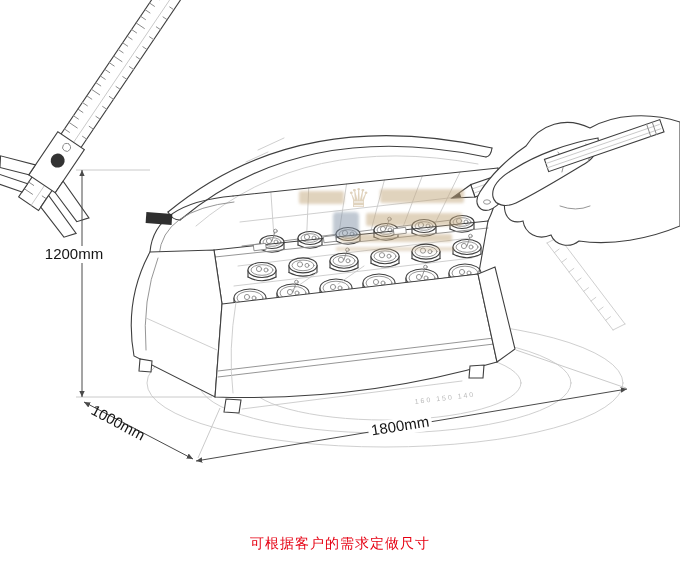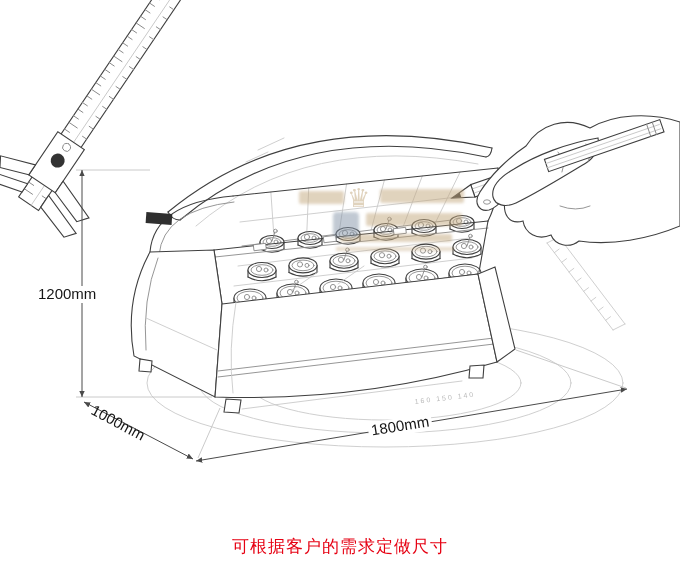--- a/index.html
+++ b/index.html
@@ -10,24 +10,24 @@
   .s1{stroke:#3f3f3f;stroke-width:1.1;fill:none;stroke-linecap:round;}
   .s2{stroke:#8a8a8a;stroke-width:.9;fill:none;stroke-linecap:round;}
   .s3{stroke:#c9c9c9;stroke-width:.9;fill:none;stroke-linecap:round;}
   .wfill{fill:#ffffff;}
   .tub{fill:#ffffff;stroke:#3f3f3f;stroke-width:1.1;}
   .dim{stroke:#4a4a4a;stroke-width:1;fill:none;}
   .ext{stroke:#c4c4c4;stroke-width:.9;fill:none;}
   .faint-num{fill:#b8b8b8;font-size:7px;letter-spacing:2px;}
   .wm-crown{font-size:26px;}
   .dim-label{position:absolute;font-size:15px;color:#151515;line-height:1.1;white-space:nowrap;}
-  #label-height{left:36px;top:246px;width:72px;text-align:left;background:#fff;padding:0 2px;margin-top:40px;}
+  #label-height{left:36px;top:246px;width:72px;text-align:center;background:#fff;padding:0 2px;}
   #label-depth{left:96px;top:402px;transform:rotate(28deg);transform-origin:0 0;}
   #label-width{left:368px;top:418px;transform:rotate(-9deg);background:#fff;padding:0 3px;}
-  .caption{position:absolute;left:0;right:0;top:535px;text-align:center;font-size:17px;
+  .caption{position:absolute;left:0;right:0;top:535px;text-align:center;font-size:14px;
            color:#e60012;letter-spacing:1px;font-weight:500;}
 </style>
 </head>
 <body>
 
 <div class="stage">
 
 <svg width="680" height="578" viewBox="0 0 680 578">
   <defs>
     <marker id="arw" viewBox="0 0 10 10" refX="9" refY="5" markerWidth="7" markerHeight="7" orient="auto-start-reverse">

